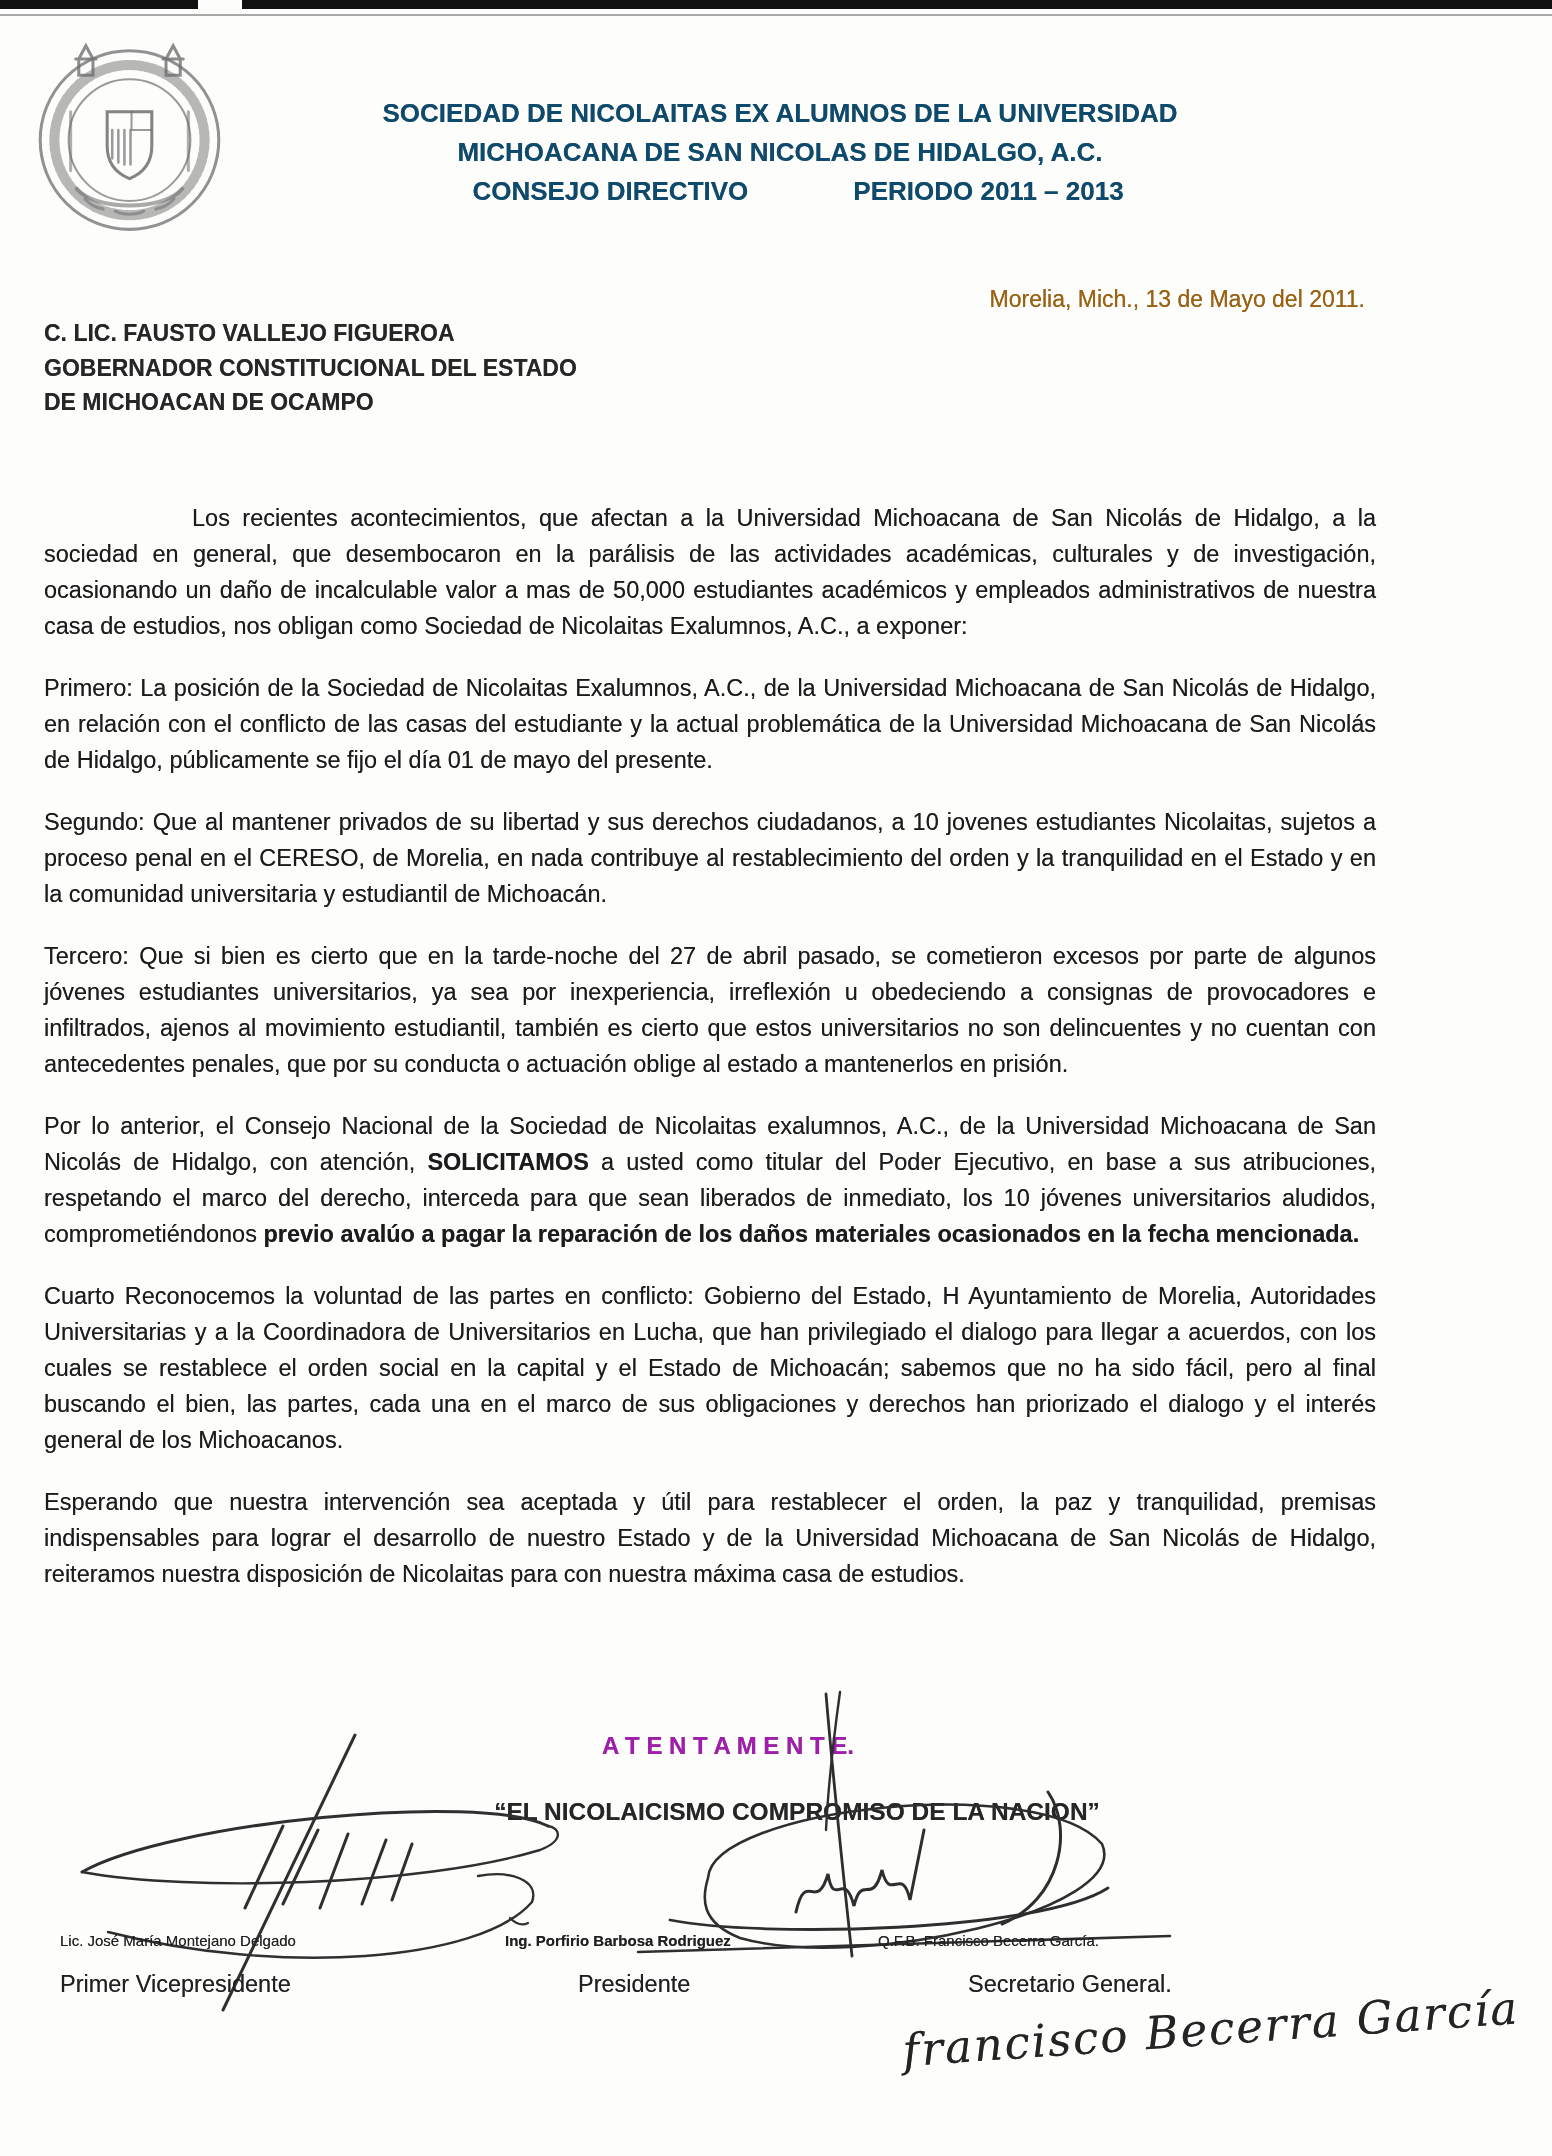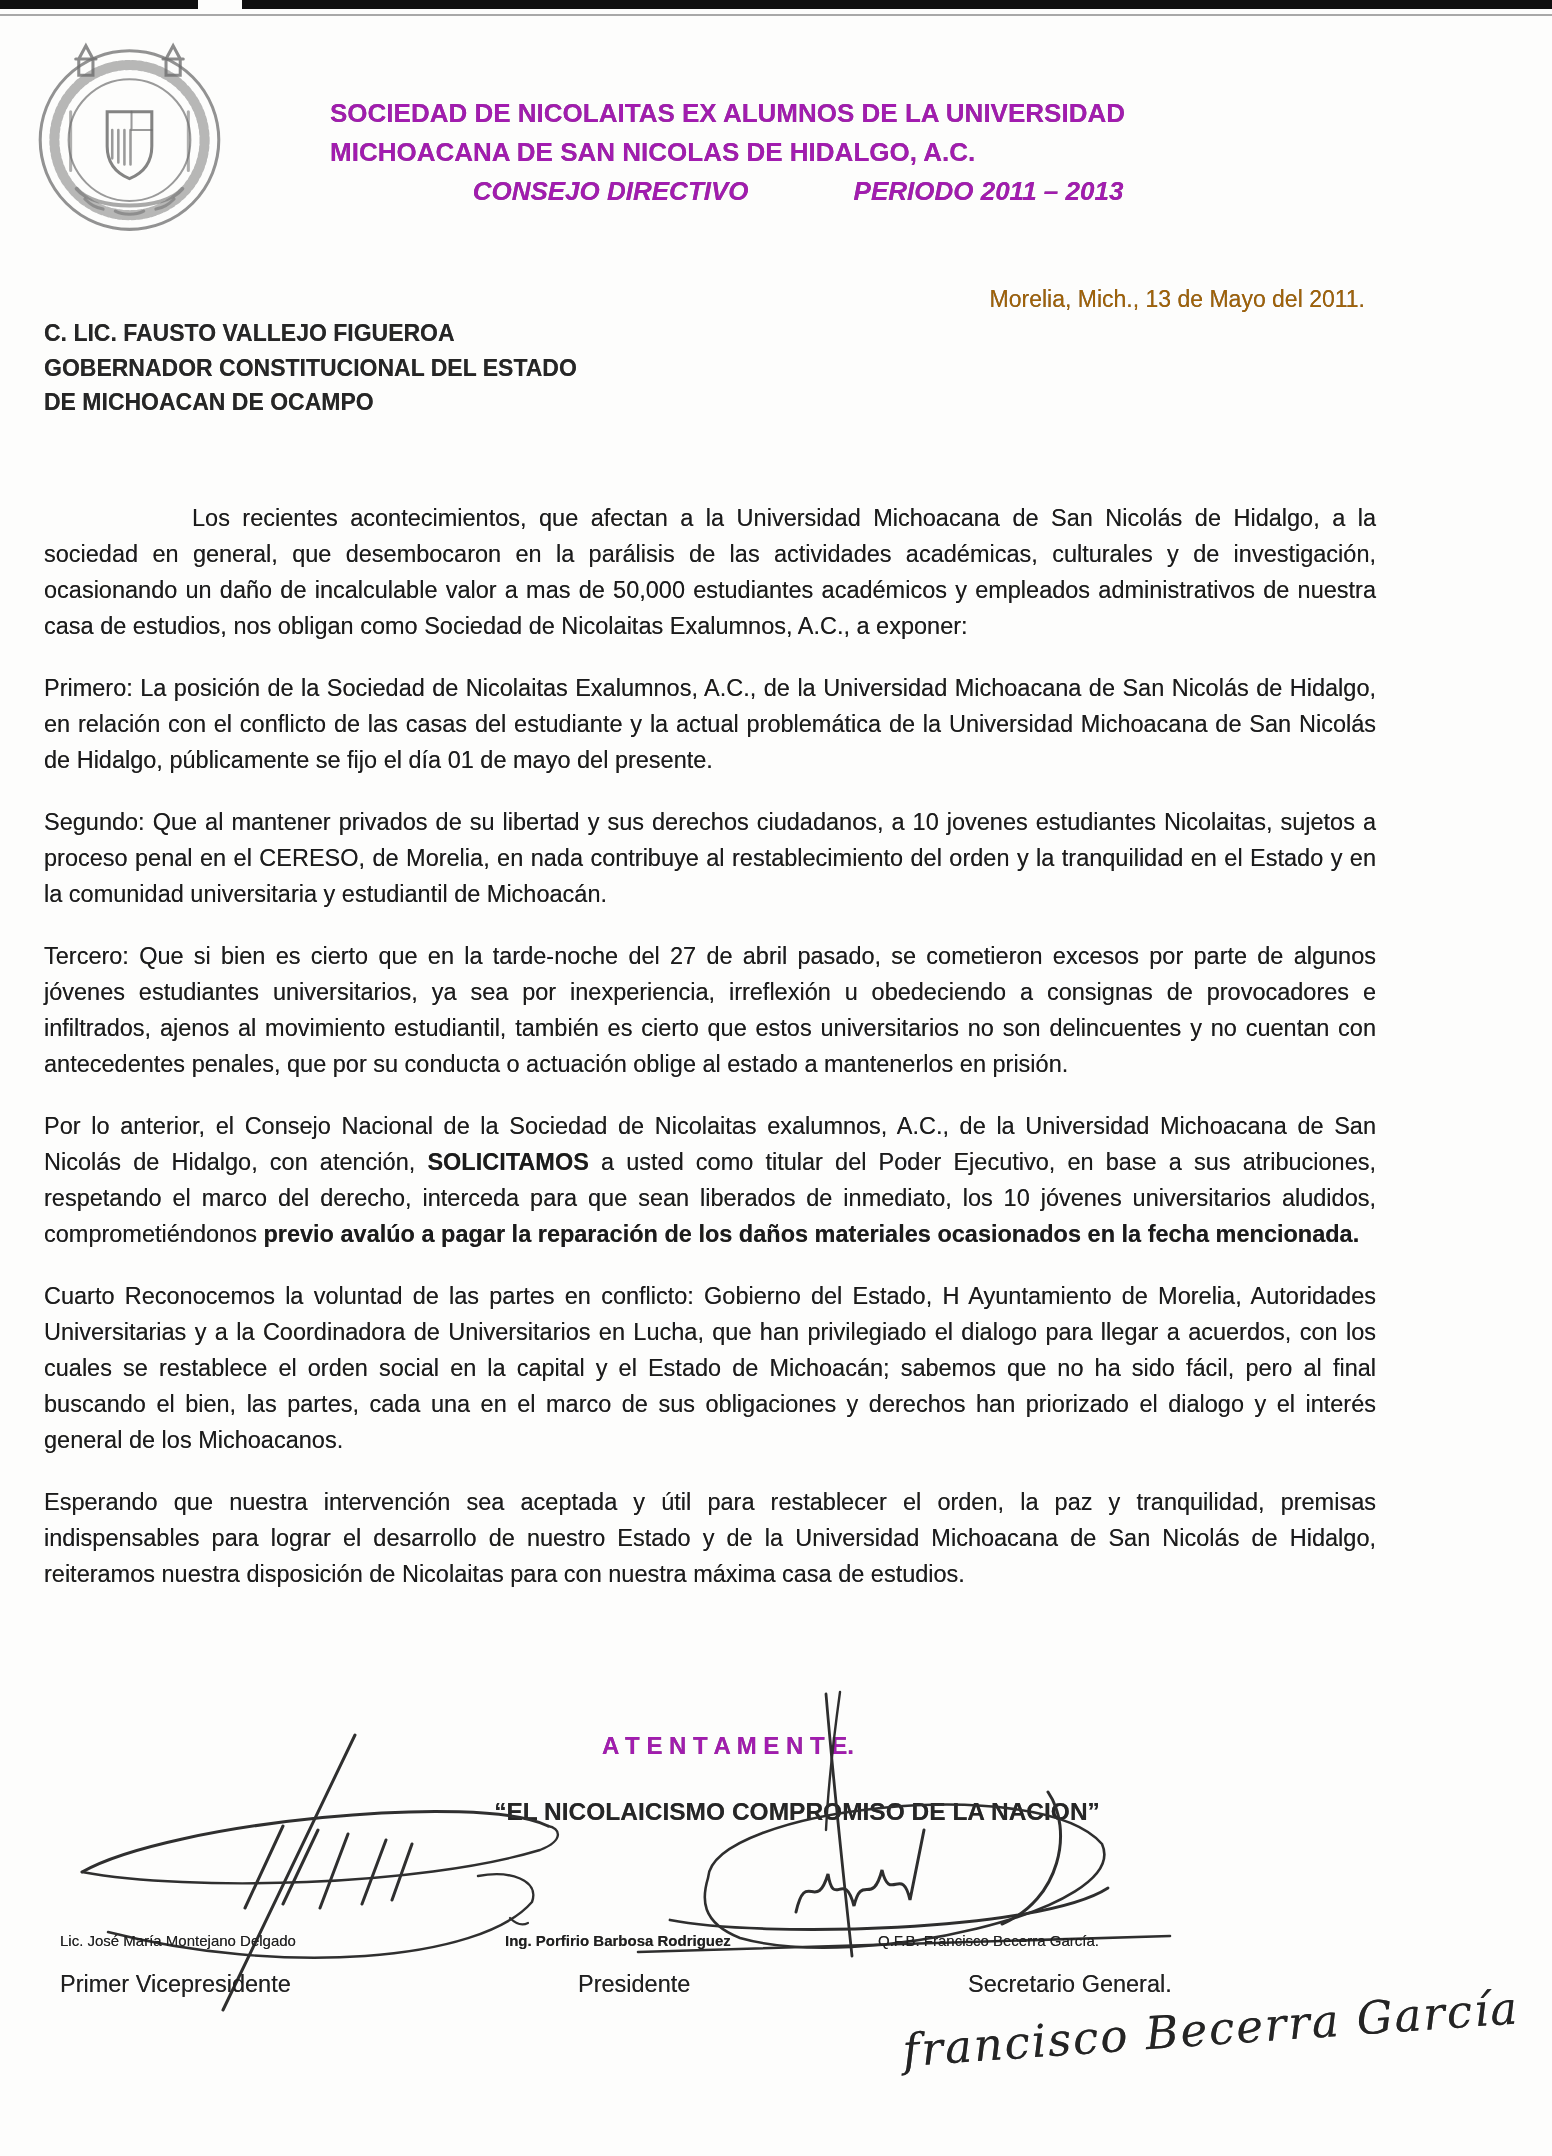--- a/index.html
+++ b/index.html
@@ -6,23 +6,23 @@
   .page{
     position:relative;width:1552px;height:2156px;margin:0 auto;
     background:#fdfdfc;overflow:hidden;
     font-family:"Liberation Sans",sans-serif;color:#1c1c1c;
     text-shadow:0 0 0.4px rgba(40,40,40,.65);
   }
   .scan-bar{position:absolute;top:0;left:0;right:0;height:9px;background:#101010;}
   .scan-bar-notch{position:absolute;top:0;left:198px;width:44px;height:9px;background:#fdfdfc;}
   .scan-rule{position:absolute;top:14px;left:0;right:0;height:2px;background:#a8a8a8;}
   .seal{position:absolute;left:26px;top:26px;width:208px;height:214px;}
-  .header-text{position:absolute;left:330px;top:94px;width:900px;text-align:left;
-    font-weight:bold;font-size:26px;line-height:39px;color:#a21caf;}
-  .header-line3{display:flex;justify-content:center;gap:105px;padding-left:36px;font-style:italic;}
+  .header-text{position:absolute;left:330px;top:94px;width:900px;text-align:center;
+    font-weight:bold;font-size:26px;line-height:39px;color:#0c4a6e;}
+  .header-line3{display:flex;justify-content:center;gap:105px;padding-left:36px;}
   .dateline{position:absolute;top:286px;right:187px;font-size:23px;color:#a16207;}
   .recipient{position:absolute;left:44px;top:316px;font-size:23px;font-weight:bold;
     line-height:34.5px;color:#262626;}
   .body-text{position:absolute;left:44px;top:500px;width:1332px;font-size:23.5px;
     line-height:36px;text-align:justify;color:#1b1b1b;}
   .body-text p{margin:0 0 26px 0;}
   .body-text p.indent{text-indent:148px;}
   .body-text .b{font-weight:bold;}
   .salutation{position:absolute;top:1732px;left:0;right:96px;text-align:center;
     font-weight:bold;font-size:24px;color:#a21caf;}

